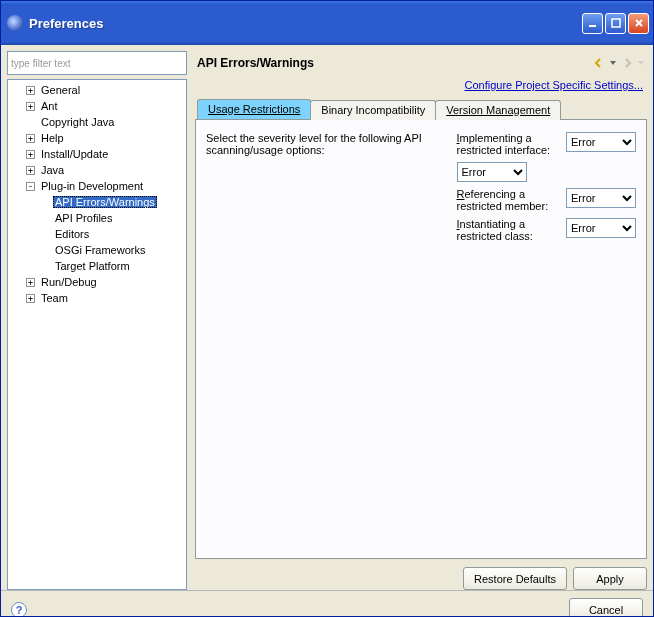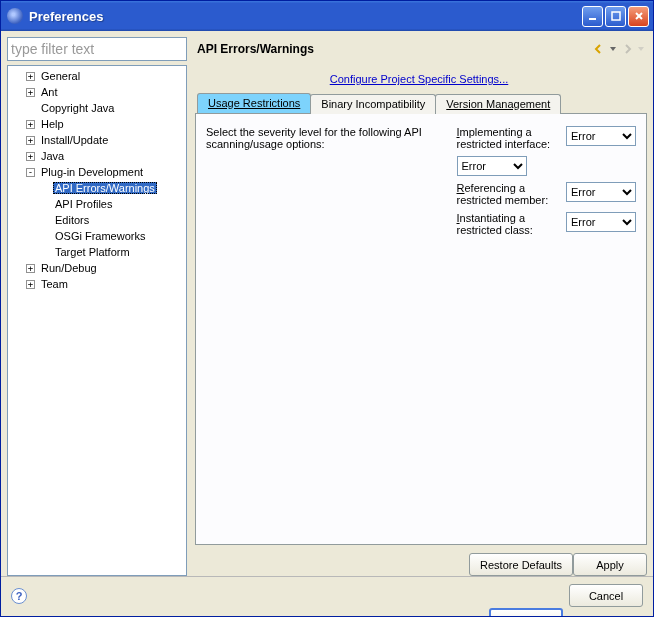--- a/index.html
+++ b/index.html
@@ -8,21 +8,21 @@
     font-family: Tahoma, Arial, sans-serif;
     font-size: 11px;
     background: #ece9d8;
     width: 654px;
     height: 617px;
     overflow: hidden;
     border: 1px solid #001ea0;
   }
   .titlebar {
     background: linear-gradient(to bottom, #3b77dd 0%, #2b5bce 8%, #2b5bce 92%, #1f47a8 100%);
-    height: 30px;
+    height: 44px;
     display: flex;
     align-items: center;
     padding: 0 4px 0 6px;
     color: white;
   }
   .titlebar .app-icon {
     width: 16px; height: 16px;
     background: radial-gradient(circle at 40% 40%, #b0c8ff 10%, #3a5fbf 70%);
     border-radius: 50%;
     margin-right: 6px;
@@ -55,21 +55,21 @@
     background: #ece9d8;
     padding: 6px 6px 0 6px;
     gap: 8px;
   }
   .left-pane { width: 180px; display: flex; flex-direction: column; }
   .filter-input {
     height: 19px;
     border: 1px solid #7f9db9;
     padding: 11px 3px;
     font-family: inherit;
-    font-size: 14px;
+    font-size: 10px;
     color: #999;
     background: white;
     margin-bottom: 4px;
   }
   .tree {
     flex: 1;
     border: 1px solid #7f9db9;
     background: white;
     padding: 2px 0;
     overflow: auto;
@@ -118,26 +118,25 @@
     font-size: 12px;
     flex: 1;
   }
   .nav-arrow {
     width: 16px; height: 16px;
     display: inline-flex; align-items: center; justify-content: center;
     margin-left: 2px;
   }
   .nav-arrow svg { width: 12px; height: 12px; }
   .config-link {
-    text-align: center;
+    text-align: right;
     color: #0000cc;
     text-decoration: underline;
     padding: 2px 4px 8px 0;
     cursor: pointer;
-    margin-top: 8px;
   }
   .tabs {
     display: flex;
     position: relative;
     margin-left: 2px;
     z-index: 2;
   }
   .tab {
     border: 1px solid #919b9c;
     border-bottom: none;
@@ -175,20 +174,21 @@
     font-family: inherit;
     font-size: 11px;
     border: 1px solid #7f9db9;
     background: white;
     height: 20px;
     width: 70px;
   }
   .dlg-buttons {
     display: flex;
     justify-content: flex-end;
+    gap: 6px;
     padding: 8px 0 0 0;
   }
   .btn {
     min-width: 74px;
     height: 23px;
     border: 1px solid #919b9c;
     background: linear-gradient(to bottom, #ffffff, #eceade);
     border-radius: 3px;
     font-family: inherit;
     font-size: 11px;

